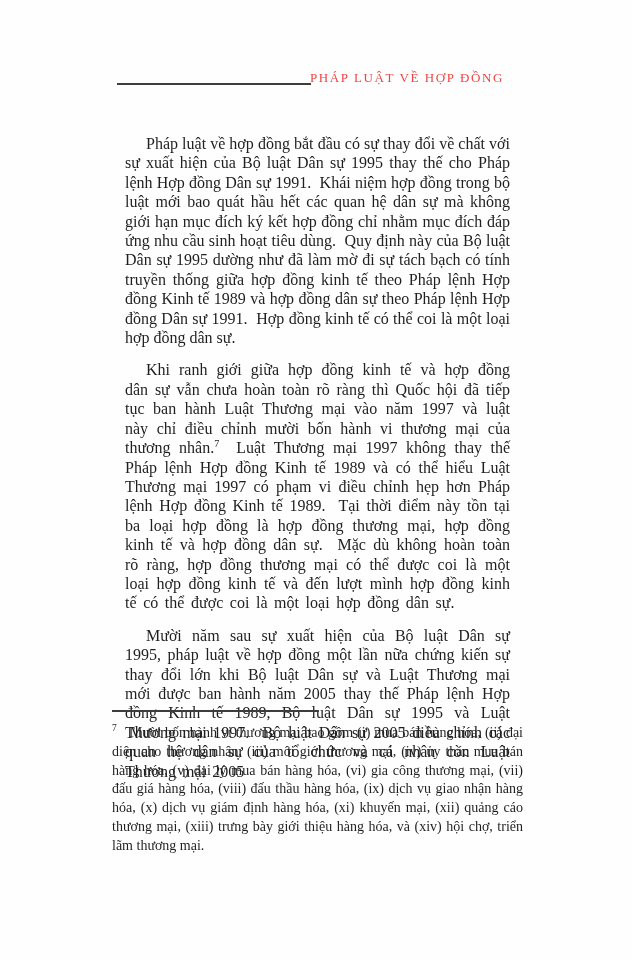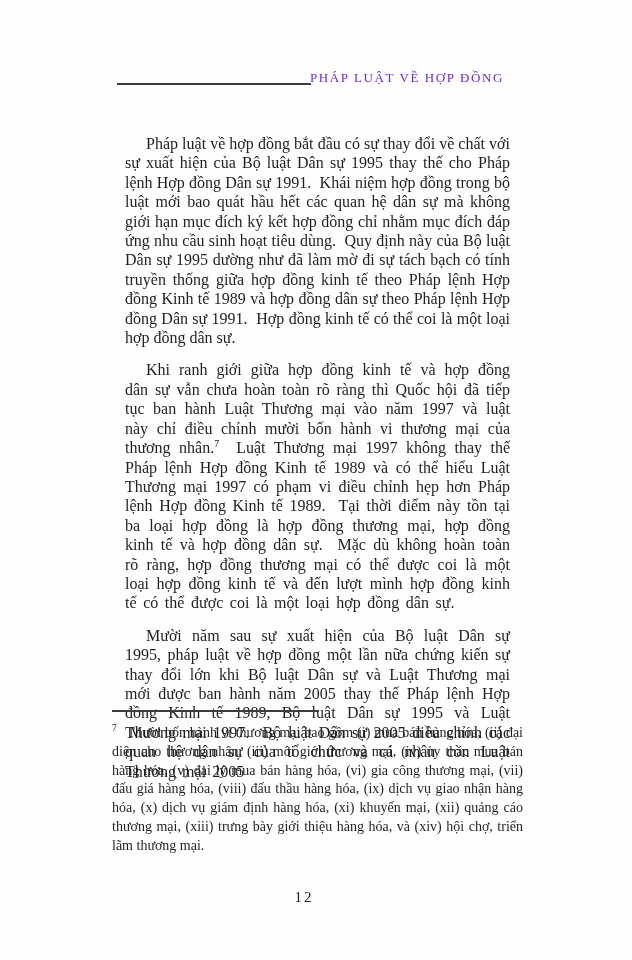--- a/index.html
+++ b/index.html
@@ -26,21 +26,21 @@
   }
   .header-title {
     position: absolute;
     top: 70px;
     left: 310px;
     width: 190px;
     text-align: right;
     font-size: 13px;
     letter-spacing: 1.6px;
     white-space: nowrap;
-    color: #6d28d9;
+    color: #ef4444;
   }
   .body-text {
     position: absolute;
     left: 112px;
     top: 121px;
     width: 411px;
     font-size: 16px;
     line-height: 19.4px;
     text-align: justify;
     color: #1f1f1f;
@@ -106,15 +106,14 @@
       <p><span>Mười năm sau sự xuất hiện của Bộ luật Dân sự 1995, pháp luật về hợp đồng một lần nữa chứng kiến sự thay đổi lớn khi Bộ luật Dân sự và Luật Thương mại mới được ban hành năm 2005 thay thế Pháp lệnh Hợp đồng Kinh tế 1989, Bộ luật Dân sự 1995 và Luật Thương mại 1997.&nbsp; Bộ luật Dân sự 2005 điều chỉnh các quan hệ dân sự của tổ chức và cá nhân còn Luật Thương mại 2005</span></p>
     </div>
 
   <div class="footnote-block">
     <div class="footnote-rule"></div>
     <div class="footnote-body">
       <span class="footnote-marker">7</span><span>Mười bốn hành vi thương mại bao gồm (i) mua bán hàng hóa, (ii) đại diện cho thương nhân, (iii) môi giới thương mại, (iv) ủy thác mua bán hàng hóa, (v) đại lý mua bán hàng hóa, (vi) gia công thương mại, (vii) đấu giá hàng hóa, (viii) đấu thầu hàng hóa, (ix) dịch vụ giao nhận hàng hóa, (x) dịch vụ giám định hàng hóa, (xi) khuyến mại, (xii) quảng cáo thương mại, (xiii) trưng bày giới thiệu hàng hóa, và (xiv) hội chợ, triển lãm thương mại.</span>
     </div>
   </div>
 
-  <div class="page-number">12</div>
 
 </div>
 
 </body></html>

